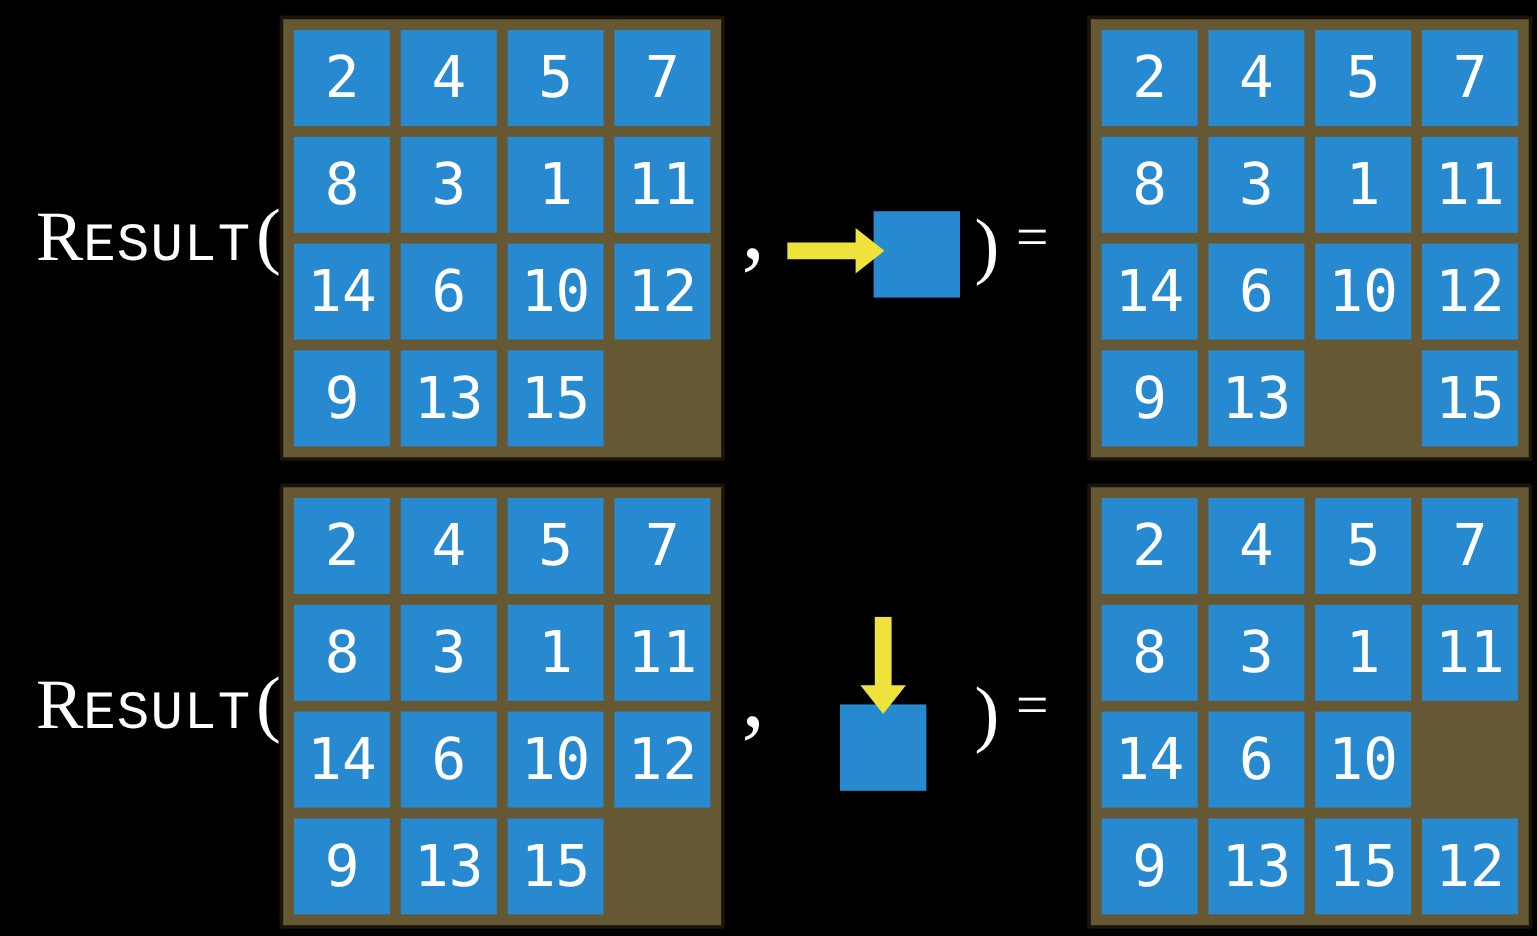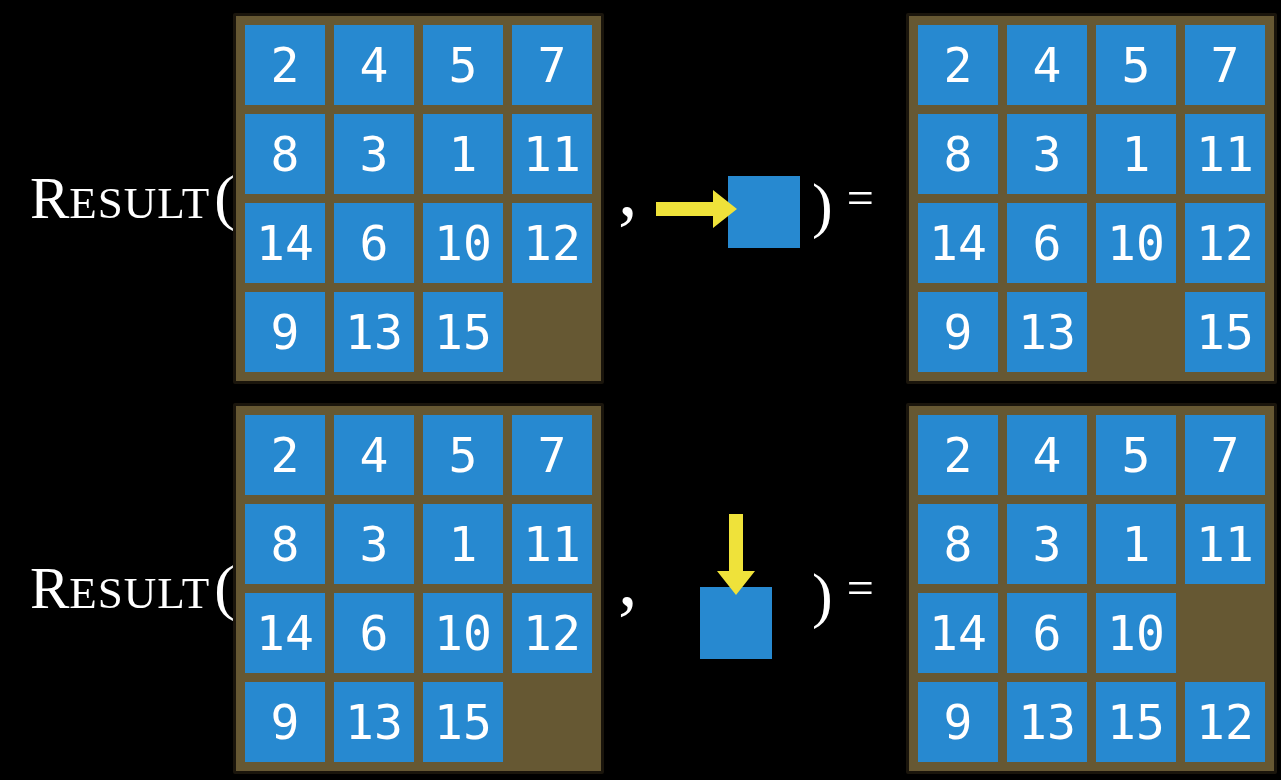--- a/index.html
+++ b/index.html
@@ -21,21 +21,21 @@
   }
 
   
   .fnlabel{
     position:absolute;left:30px;
     display:flex;align-items:baseline;
     color:var(--label);
     white-space:nowrap;
   }
   .fnlabel .cap{font-size:59px;line-height:1;}
-  .fnlabel .rest{font-size:45px;line-height:1;letter-spacing:1px;}
+  .fnlabel .rest{font-size:45px;line-height:1;letter-spacing:1px;font-family:Liberation Mono, monospace;}
   .fnlabel .paren{font-size:62px;line-height:1;display:inline-block;margin-left:4px;}
   .fnlabel.r1{top:166px;}
   .fnlabel.r2{top:556px;}
 
   
   .board{
     position:absolute;
     width:371px;height:371px;
     box-sizing:border-box;
     background:var(--frame);

